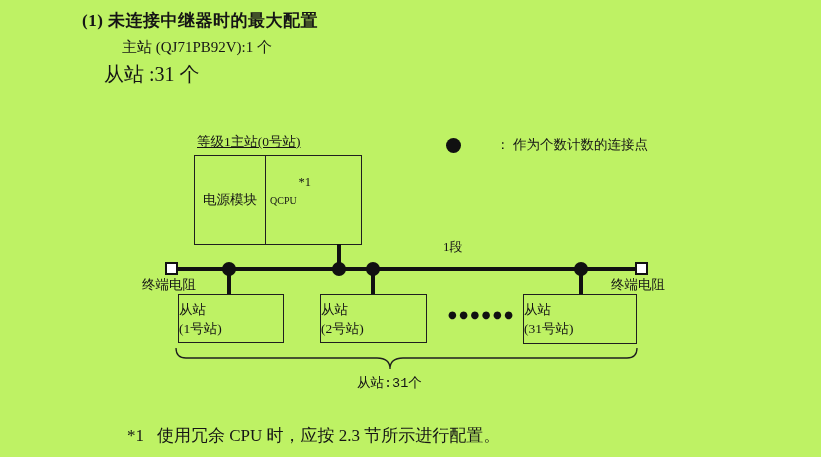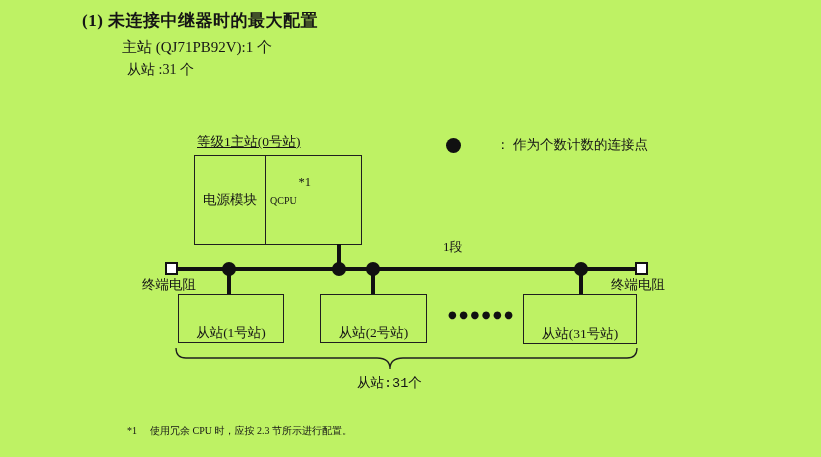--- a/index.html
+++ b/index.html
@@ -6,21 +6,21 @@
   #page{
     position:relative;width:821px;height:457px;background:#bef264;
     font-family:"Liberation Serif","DejaVu Serif",serif;color:#151515;
     overflow:hidden;
   }
   .abs{position:absolute;white-space:nowrap;}
 
   
   .title{left:82px;top:9px;font-size:17px;font-weight:bold;letter-spacing:.5px;}
   .master-line{left:112px;top:38px;font-size:15px;margin-left:10px;}
-  .slave-line{left:127px;top:61px;font-size:14px;}
+  .slave-line{left:104px;top:61px;font-size:20px;}
 
   
   .master-label{left:197px;top:133px;font-size:13.5px;text-decoration:underline;}
   .master-box{left:194px;top:155px;width:168px;height:90px;border:1.5px solid #1f1f1f;display:flex;box-sizing:border-box;}
   .cell{box-sizing:border-box;font-size:13.5px;}
   .cell-power{flex:0 0 70px;display:flex;align-items:center;justify-content:center;}
   .cell-cpu{flex:0 0 49px;border-left:1.5px solid #1f1f1f;position:relative;}
   .cpu-text{position:absolute;left:4px;top:39px;font-size:10px;}
   .cpu-note{position:absolute;right:3px;top:19px;font-size:12.5px;}
   .cell-pb{flex:1;border-left:1.5px solid #1f1f1f;padding:27px 0 0 4px;line-height:15px;}
@@ -44,32 +44,32 @@
   .drop-s2{left:371px;top:269px;height:26px;}
   .drop-s31{left:579px;top:269px;height:26px;}
 
   .dot{width:14px;height:14px;border-radius:50%;background:#111;}
   .dot-1{left:222px;top:262px;}
   .dot-m{left:332px;top:262px;}
   .dot-2{left:366px;top:262px;}
   .dot-31{left:574px;top:262px;}
 
   
-  .slave-box{border:1.5px solid #1f1f1f;box-sizing:border-box;display:flex;align-items:flex-end;justify-content:center;font-size:13.5px;line-height:19px;}
+  .slave-box{border:1.5px solid #1f1f1f;box-sizing:border-box;display:flex;flex-direction:column;align-items:flex-start;justify-content:center;font-size:13.5px;line-height:19px;}
   .slave-1{left:178px;top:294px;width:106px;height:49px;}
   .slave-2{left:320px;top:294px;width:107px;height:49px;}
   .slave-31{left:523px;top:294px;width:114px;height:50px;}
 
   .ellipsis{left:448px;top:309px;font-size:10px;letter-spacing:2.5px;color:#111;font-family:"DejaVu Sans",sans-serif;}
 
   .brace-svg{left:175px;top:346px;}
   .brace-label{left:357px;top:374px;font-size:13.5px;font-family:Liberation Mono, monospace;}
 
   .caption{left:294px;top:399px;font-size:15px;font-weight:bold;letter-spacing:.5px;}
-  .footnote{left:127px;top:424px;font-size:10px;}
+  .footnote{left:127px;top:424px;font-size:17px;}
   .footnote .fn-text{margin-left:13px;}
 </style>
 </head>
 <body>
 
 <div id="page">
 
   <div class="abs title">(1) 未连接中继器时的最大配置</div>
   <div class="abs master-line">主站 (QJ71PB92V):1 个</div>
   <div class="abs slave-line">从站 :31 个</div>

